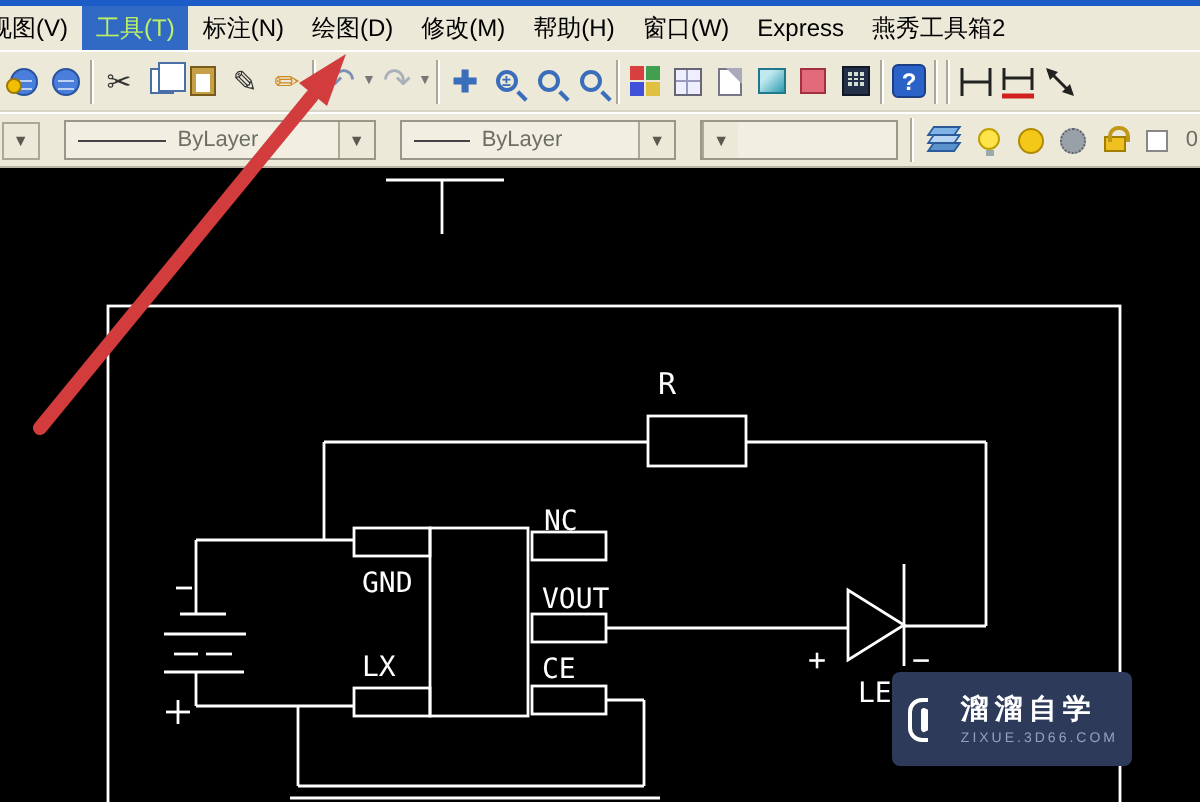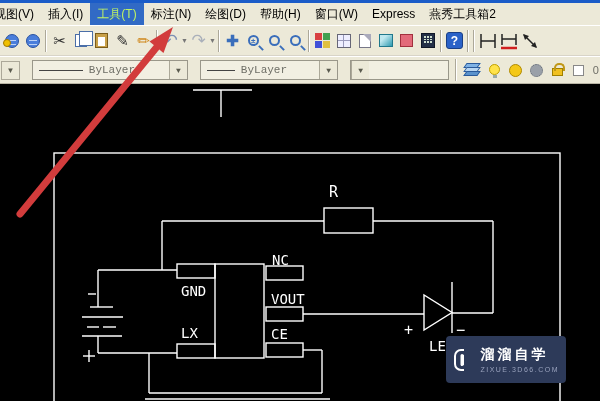--- a/index.html
+++ b/index.html
@@ -62,21 +62,21 @@
              color:#fff; font-weight:bold; font-size:12px; display:flex; align-items:center; justify-content:center; }
   .dimsvg { display:block; }
 
   
   .toolbar2 { height:28px; background:#ece9d8; border-top:1px solid #fff;
               border-bottom:1px solid #b8b4a4; display:flex; align-items:center;
               padding:0 1px; overflow:hidden; }
   .drop-btn { width:19px; height:19px; background:#ece9d8; border:1px solid #aca899;
               display:flex; align-items:center; justify-content:center; font-size:8px; color:#5a5a4e; }
   .combo { height:20px; background:#f2efe2; border:1px solid #9a978a; display:flex;
-           align-items:center; margin-left:12px; font-size:11px; color:#6e6e66;font-family:Liberation Mono, monospace; }
+           align-items:center; margin-left:12px; font-size:11px; color:#6e6e66; }
   .combo .lt-line { height:0; border-top:1px solid #444; margin:0 6px 0 6px; }
   .combo .val { flex:1; overflow:hidden; white-space:nowrap; }
   .combo .cbtn { width:18px; height:18px; background:#ece9d8; border-left:1px solid #aca899;
                  display:flex; align-items:center; justify-content:center; font-size:8px; color:#5a5a4e; }
   .layerstack { width:16px; height:14px; position:relative; }
   .layerstack i { position:absolute; left:0; width:14px; height:5px; background:#7fb2e5;
                   border:1px solid #2a5a9a; transform:skewX(-35deg); }
   .layerstack i:nth-child(1){top:0;} .layerstack i:nth-child(2){top:4px;background:#b8d6f2;}
   .layerstack i:nth-child(3){top:8px;background:#5a92cc;}
   .bulb { width:11px; height:11px; border-radius:50%; background:#ffe34a; border:1px solid #c0a000;
@@ -106,31 +106,31 @@
 </style>
 </head>
 <body>
 
 <div class="top-strip"></div>
 
 <div class="menubar">
   <div class="menu-item">
       <span>视图(V)</span>
     </div>
-  <div class="menu-item">
-      <span>插入(I)</span>
-    </div>
   <div class="menu-item active">
       <span>工具(T)</span>
     </div>
   <div class="menu-item">
       <span>标注(N)</span>
     </div>
   <div class="menu-item">
       <span>绘图(D)</span>
+    </div>
+  <div class="menu-item">
+      <span>修改(M)</span>
     </div>
   <div class="menu-item">
       <span>帮助(H)</span>
     </div>
   <div class="menu-item">
       <span>窗口(W)</span>
     </div>
   <div class="menu-item">
       <span>Express</span>
     </div>

